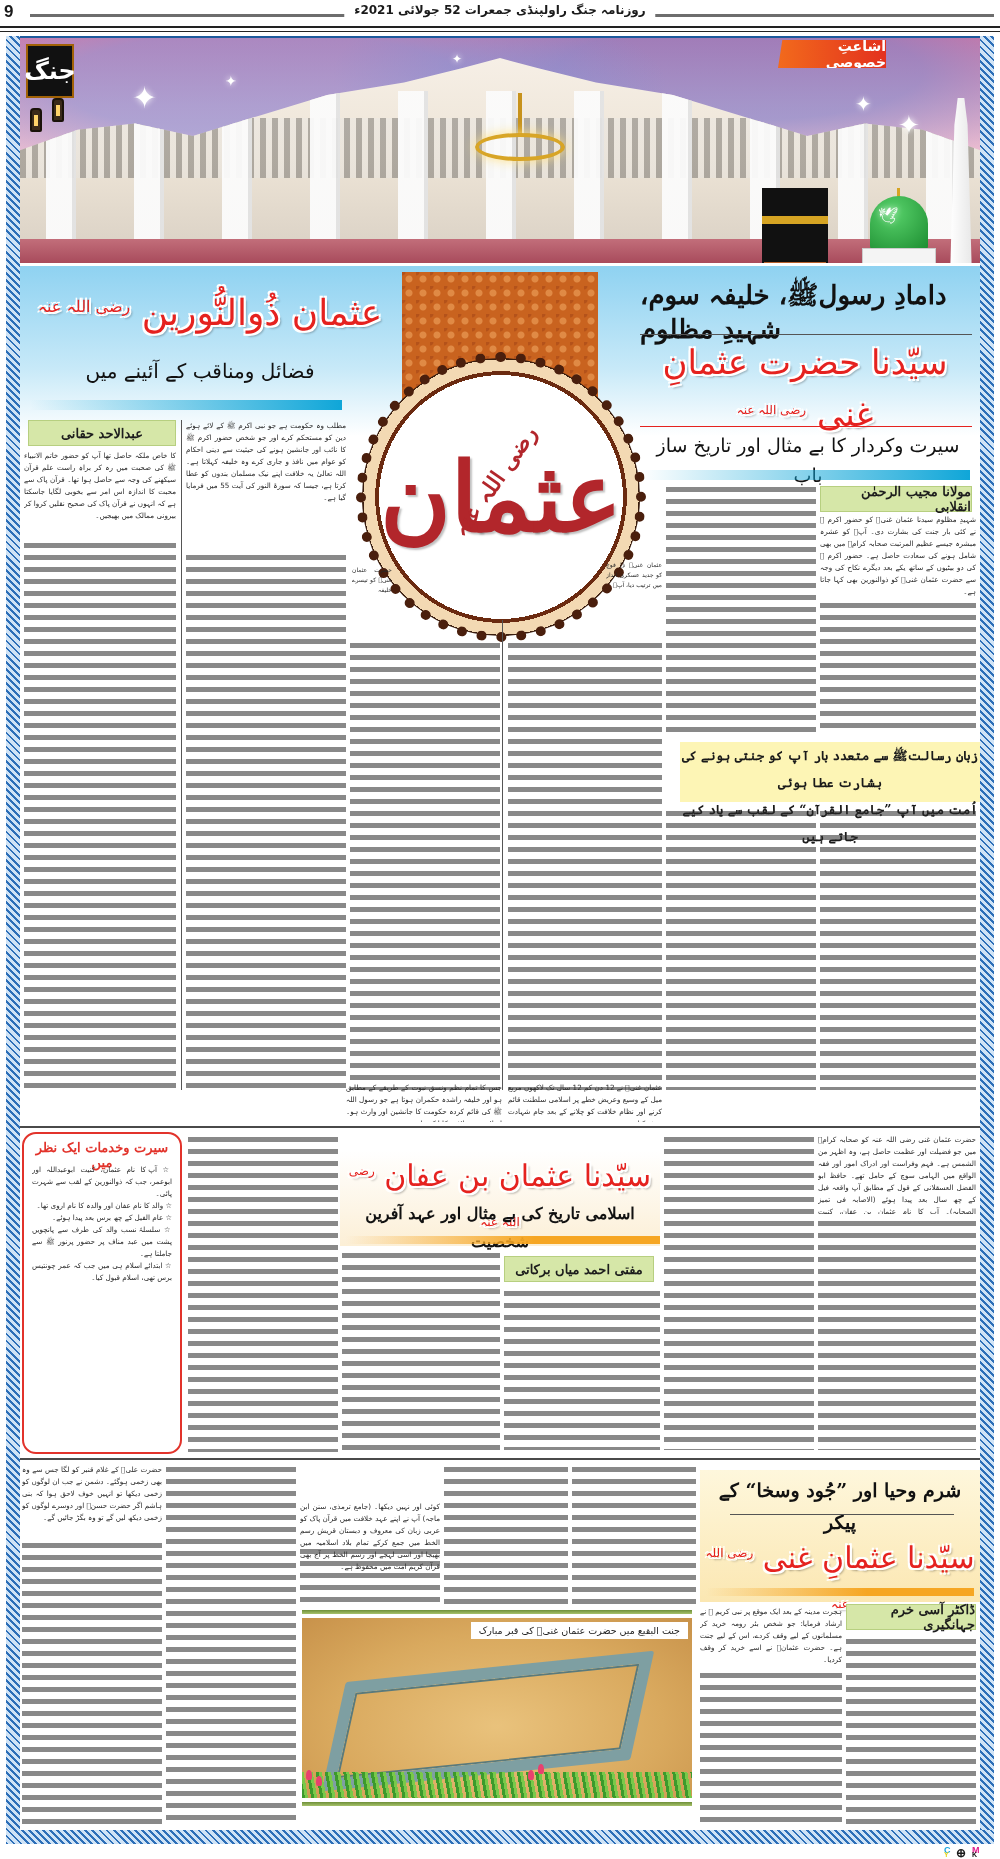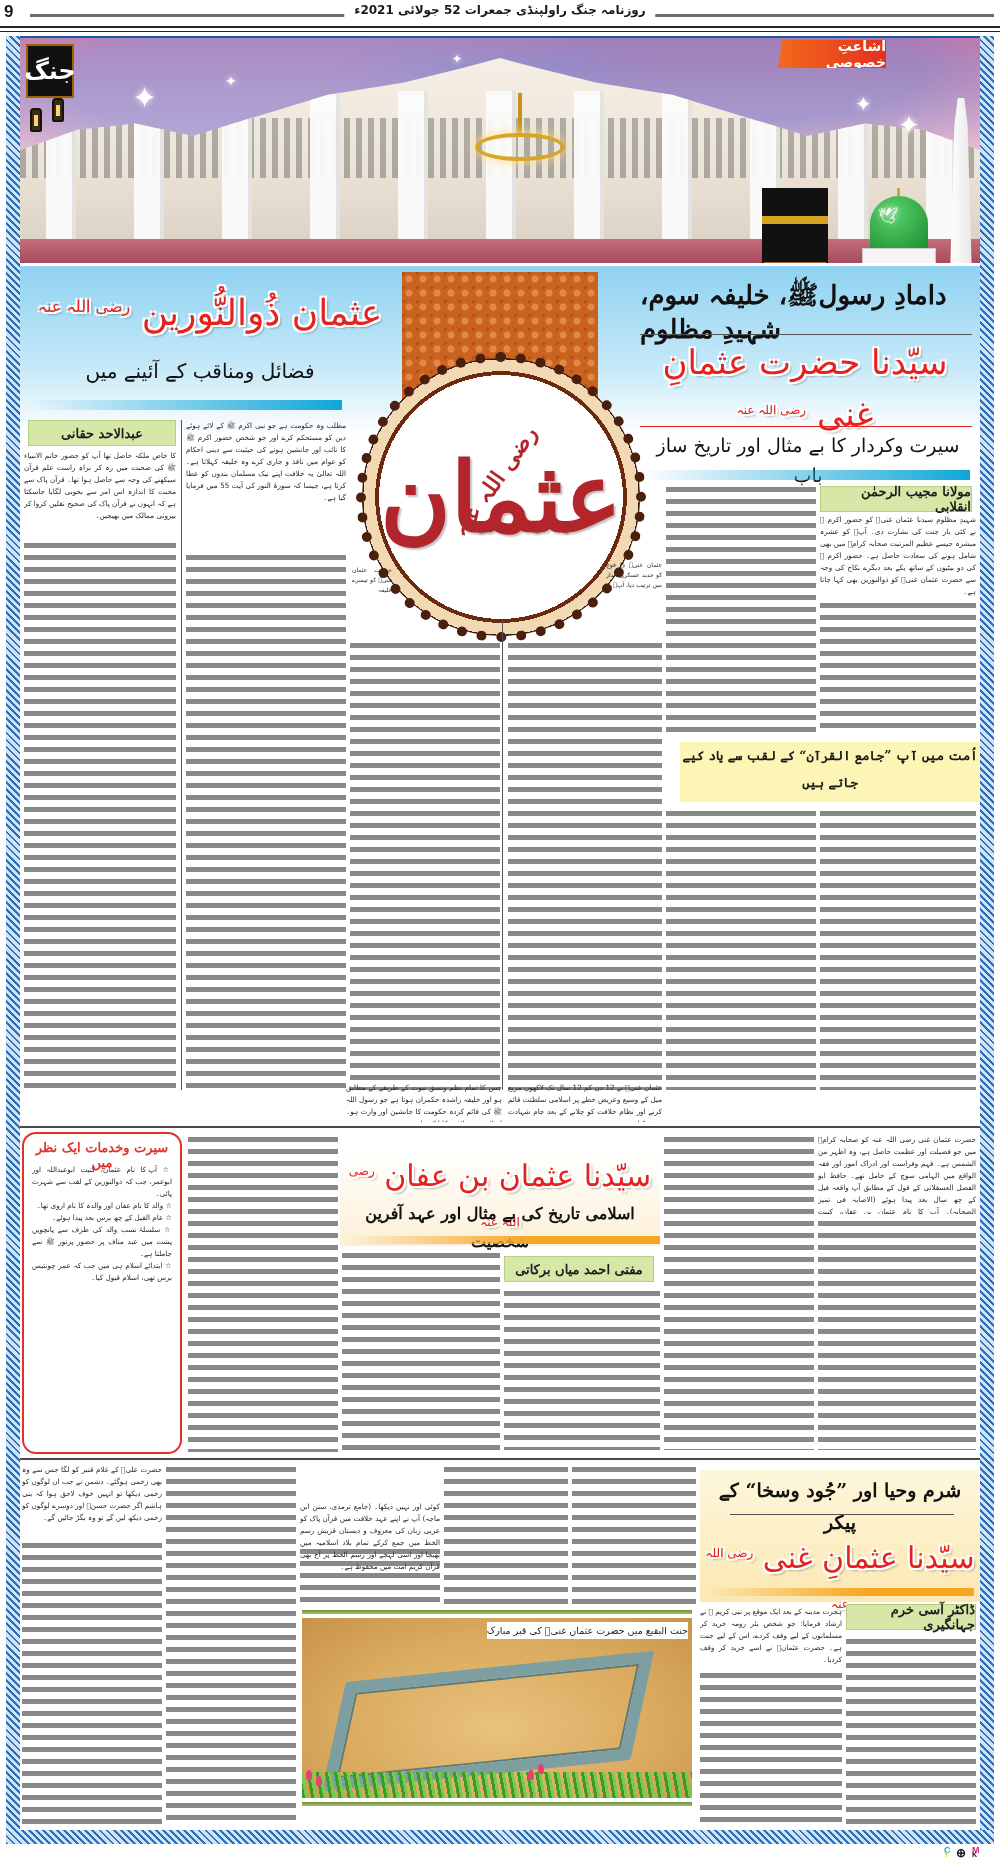--- a/index.html
+++ b/index.html
@@ -108,21 +108,21 @@
   
   .third-head { position: absolute; left: 700px; top: 1470px; width: 280px; height: 132px; background: linear-gradient(180deg,#fef7dc 0%,#fbe7b2 100%); }
 
   
   .photo { position: absolute; left: 302px; top: 1618px; width: 390px; height: 180px; overflow: hidden;
      background: radial-gradient(ellipse at 50% 60%, #e9c27c 0%, #d9a95e 60%, #c8924a 100%); }
   .photo .grave { position: absolute; left: 36px; top: 48px; width: 300px; height: 110px; border: 12px solid #7e9fa2; transform: skewX(-18deg) rotate(-6deg); border-radius: 3px; box-shadow: inset 0 0 0 2px #5a7a7c; }
   .photo .grass { position: absolute; left: 0; right: 0; bottom: 0; height: 26px;
      background: repeating-linear-gradient(80deg, #3c9a2c 0 3px, #79c94a 3px 6px, transparent 6px 9px); }
   .photo .tulip { position: absolute; bottom: 18px; width: 6px; height: 10px; border-radius: 50% 50% 30% 30%; background: #e8416f; }
-  .photo .caption { position: absolute; right: 4px; top: 4px; background: #fff; padding: 3px 0; font: 9.5px "DejaVu Sans", sans-serif; direction: rtl; color: #222; }
+  .photo .caption { position: absolute; right: 4px; top: 4px; background: #fff; padding: 3px 8px; font: 9.5px "DejaVu Sans", sans-serif; direction: rtl; color: #222; }
   .green-rule { position: absolute; height: 4px; background: linear-gradient(180deg,#6e8f3a,#a7c26b); }
 
   
   .cmyk { position: absolute; left: 944px; top: 1846px; width: 50px; height: 13px; font: bold 9px "Liberation Sans", sans-serif; }
   .cmyk span { position: absolute; }
 </style>
 </head>
 <body>
 
 <div class="folio">
@@ -218,20 +218,21 @@
   <p>عثمان غنیؓ نے فوج کو جدید عسکری انداز میں ترتیب دیا، آپؓ</p>
 </div>
 <div class="col" style="left:508px;top:640px;width:154px;height:450px;"></div>
 <div class="col" style="left:666px;top:484px;width:150px;height:250px;"></div>
 <div class="col text" style="left:820px;top:514px;width:156px;height:200px;">
   <p>شہیدِ مظلوم سیدنا عثمان غنیؓ کو حضور اکرم ﷺ نے کئی بار جنت کی بشارت دی۔ آپؓ کو عشرہ مبشرہ جیسے عظیم المرتبت صحابہ کرامؓ میں بھی شامل ہونے کی سعادت حاصل ہے۔ حضور اکرم ﷺ کی دو بیٹیوں کے ساتھ یکے بعد دیگرے نکاح کی وجہ سے حضرت عثمان غنیؓ کو ذوالنورین بھی کہا جاتا ہے۔</p>
 </div>
 <div class="col" style="left:820px;top:600px;width:156px;height:130px;"></div>
 
 <div class="pullquote">
+  <div>زبانِ رسالتﷺ سے متعدد بار آپ کو جنتی ہونے کی بشارت عطا ہوئی</div>
   <div>اُمت میں آپ ”جامع القرآن“ کے لقب سے یاد کیے جاتے ہیں</div>
 </div>
 
 <div class="col" style="left:666px;top:808px;width:150px;height:282px;"></div>
 <div class="col" style="left:820px;top:808px;width:156px;height:282px;"></div>
 
 <div class="col text" style="left:346px;top:1082px;width:156px;height:40px;">
   <p>جس کا تمام نظم ونسق نبوت کے طریقے کے مطابق ہو اور خلیفہ راشدہ حکمران ہوتا ہے جو رسول اللہ ﷺ کی قائم کردہ حکومت کا جانشین اور وارث ہو۔ اسلام میں خلافت کا ایک خاص مفہوم ہے۔</p>
 </div>
 <div class="col text" style="left:508px;top:1082px;width:154px;height:40px;">

